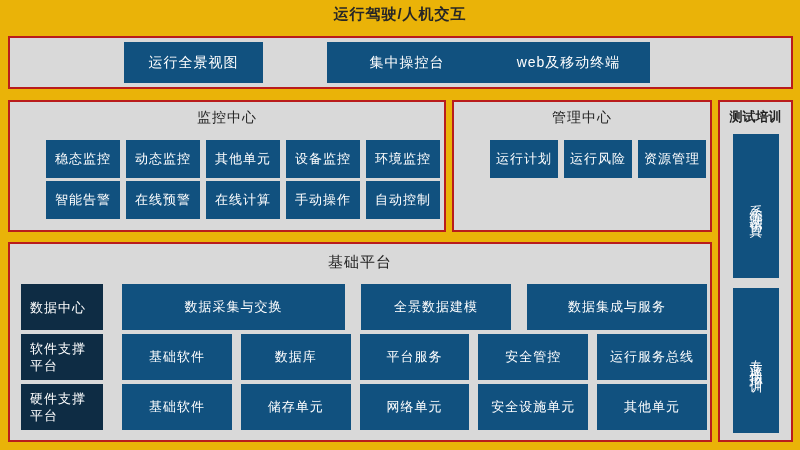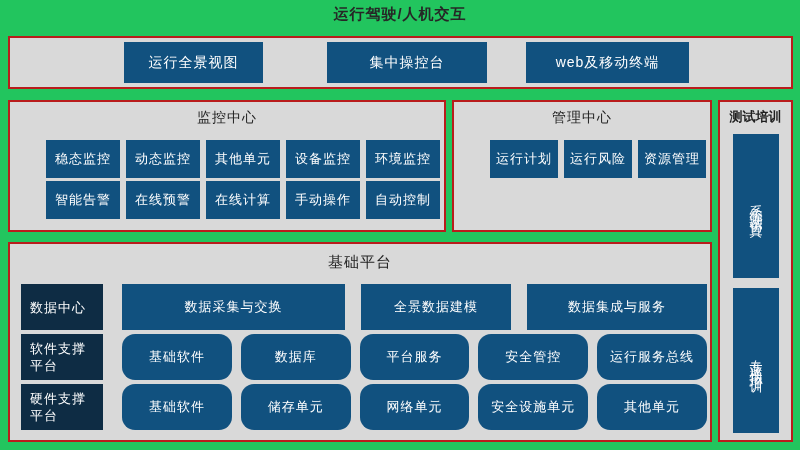--- a/index.html
+++ b/index.html
@@ -4,21 +4,21 @@
 <style>
   html,body{margin:0;padding:0;}
   body{
     background:#d5d5d5;
     font-family:"Liberation Sans","DejaVu Sans",sans-serif;
     -webkit-font-smoothing:antialiased;
   }
   .stage{
     position:relative;
     width:800px;height:450px;
-    background:#22c55e;
+    background:#eab308;
     overflow:hidden;
   }
   .main-title{
     position:absolute;top:5px;left:0;width:100%;
     text-align:center;
     font-size:15px;font-weight:600;color:#262626;
     letter-spacing:1px;
   }
   .panel{
     position:absolute;
@@ -47,21 +47,21 @@
     color:#ffffff;
     display:flex;align-items:center;justify-content:center;
     font-size:13px;
     text-align:center;
     cursor:default;
     letter-spacing:1px;
   }
   .top-panel .tile{height:41px;font-size:14px;}
   .tp-b1{width:139px;margin-left:114px;}
   .tp-b2{width:160px;margin-left:64px;}
-  .tp-b3{width:163px;margin-left:39px;}
+  .tp-b3{width:163px;}
 
   .btn-rows{margin-top:13px;padding:0 4px;display:flex;flex-direction:column;gap:3px;}
   .btn-row{display:flex;gap:6px;margin-left:32px;}
   .btn-row .tile{flex:1;height:38px;}
 
   
   .vtiles{margin-top:7px;display:flex;flex-direction:column;align-items:center;gap:10px;}
   .vtile{
     width:46px;
     writing-mode:vertical-rl;
@@ -83,21 +83,21 @@
     padding-left:9px;padding-right:4px;
     display:flex;flex-direction:column;justify-content:center;
     letter-spacing:1px;
   }
   .base-buttons{flex:1;display:flex;}
   .base-row-1 .base-buttons{justify-content:space-between;}
   .br1-b1{width:223px;}
   .br1-b2{width:150px;}
   .br1-b3{width:180px;}
   .base-row-2 .base-buttons,.base-row-3 .base-buttons{gap:9px;}
-  .base-row-2 .tile,.base-row-3 .tile{flex:1;border-radius:13px;}
+  .base-row-2 .tile,.base-row-3 .tile{flex:1;}
 </style>
 </head>
 <body>
 
 <div class="stage">
 
   <div class="main-title">运行驾驶/人机交互</div>
 
   <div class="panel top-panel">
     <div class="tile tp-b1">运行全景视图</div>

